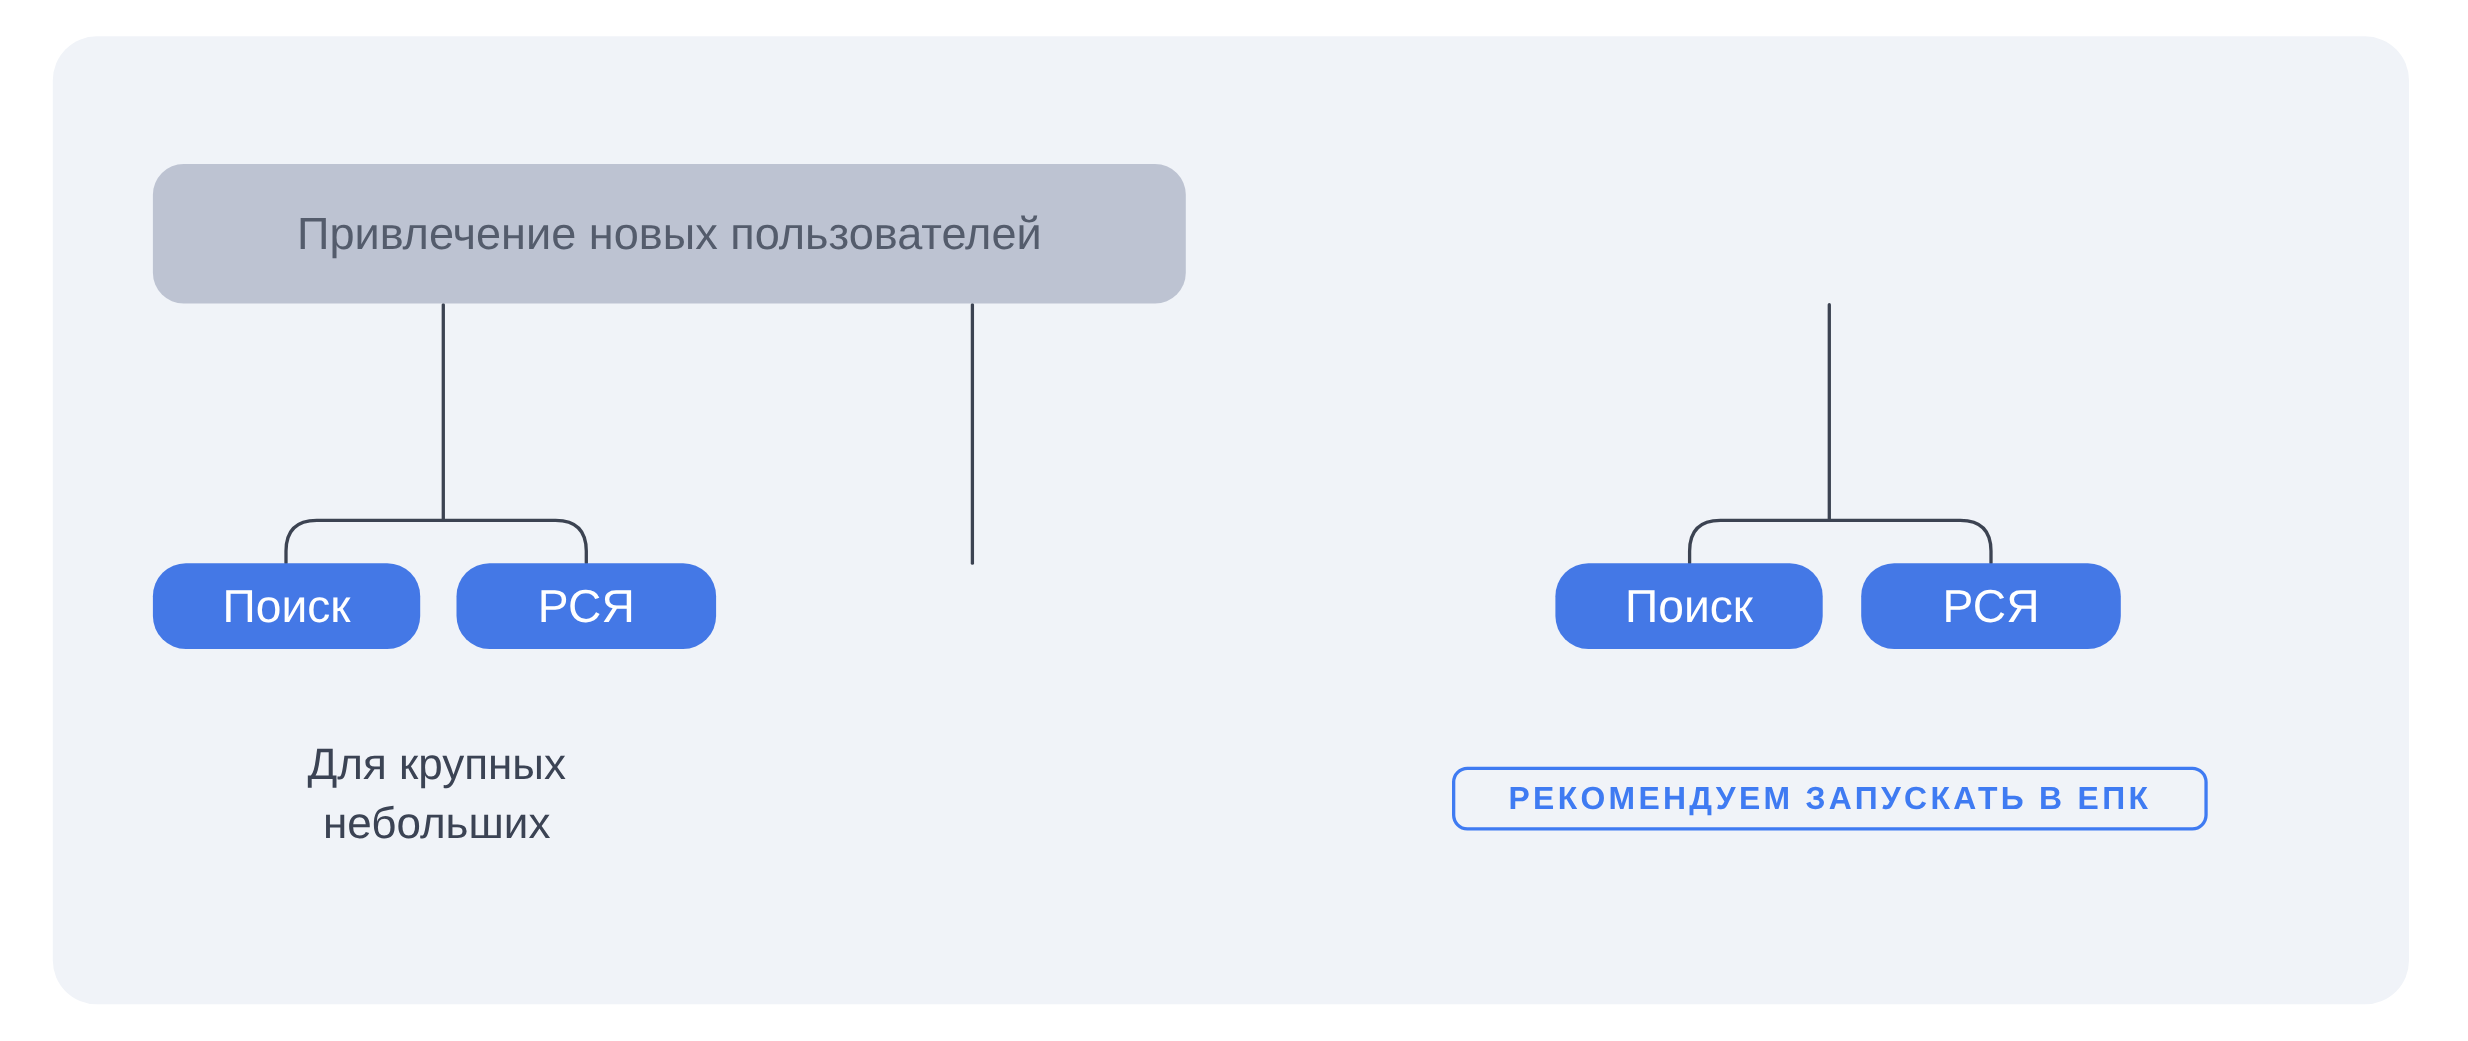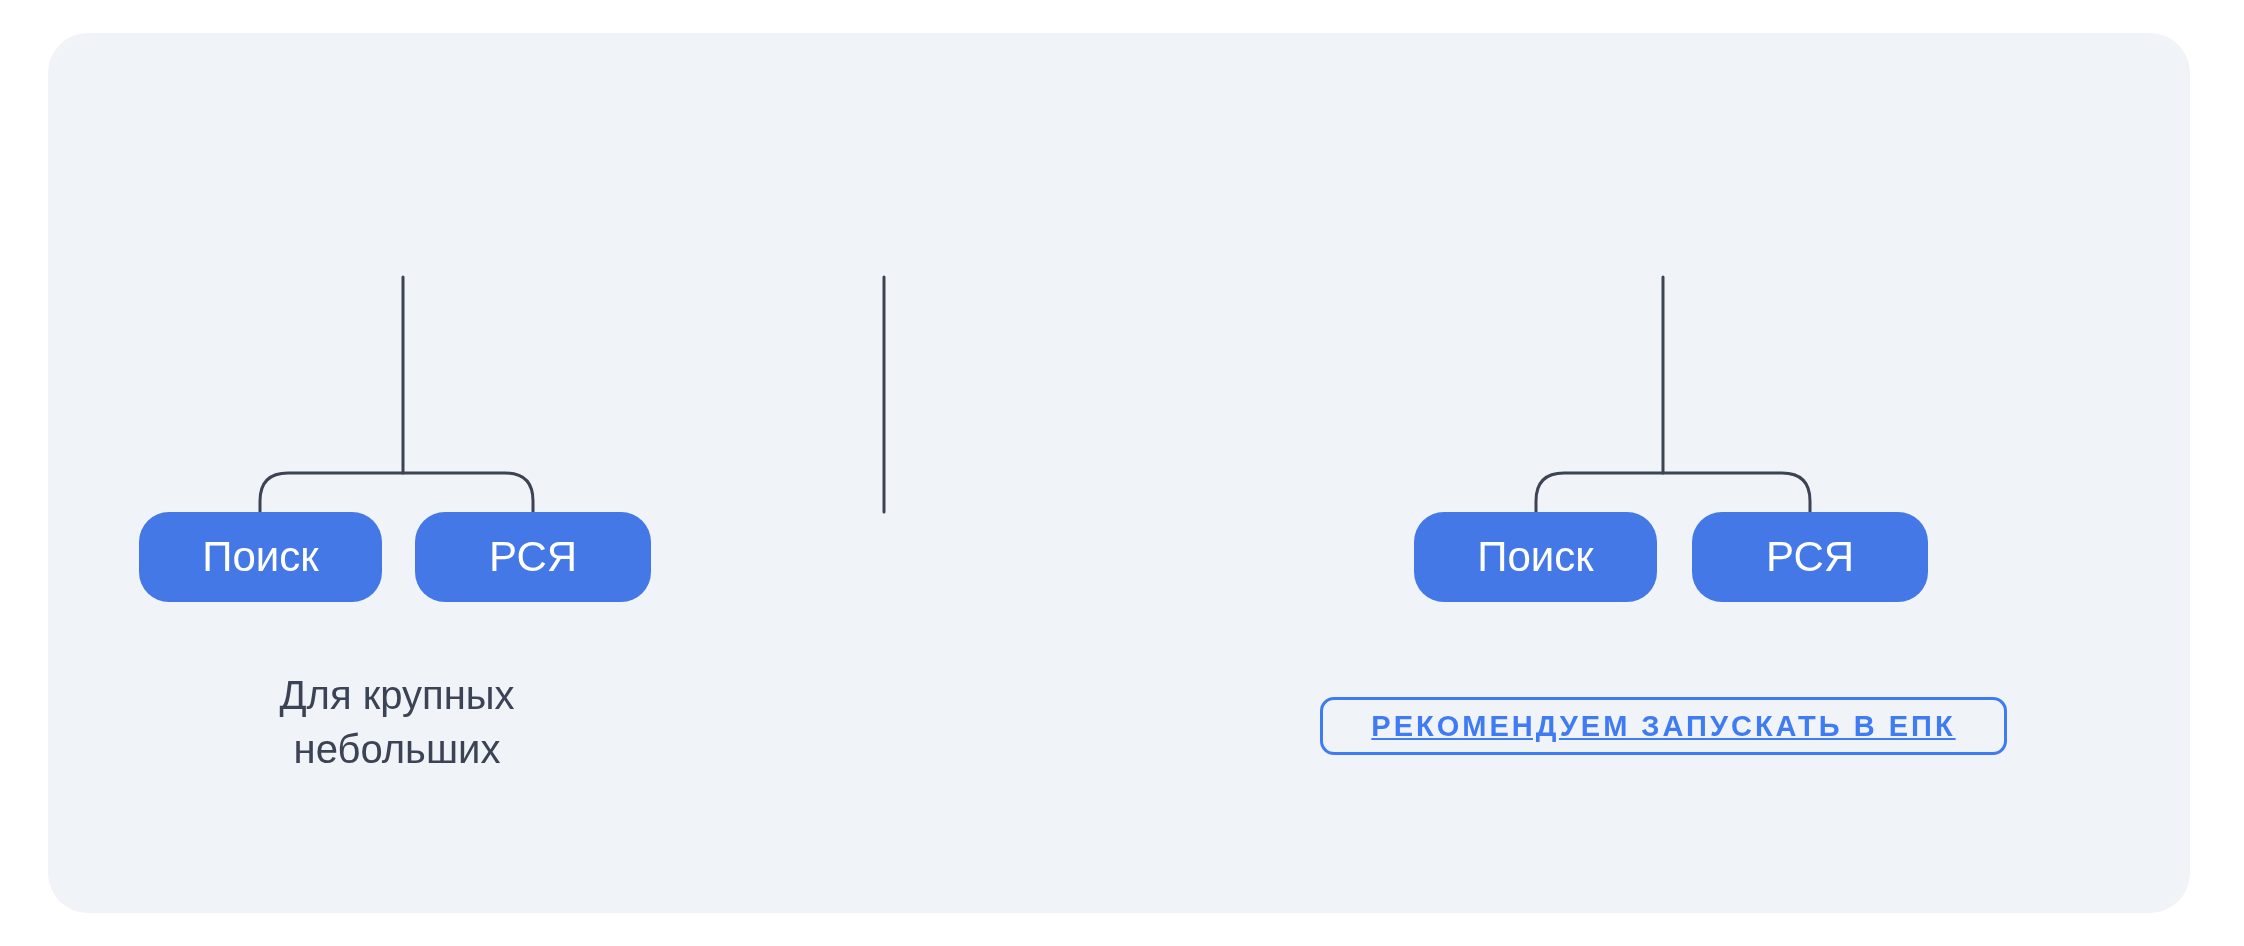--- a/index.html
+++ b/index.html
@@ -15,46 +15,47 @@
   }
   *{box-sizing:border-box;}
   body{margin:0;background:var(--page-bg);font-family:"Liberation Sans",sans-serif;}
   .canvas{position:relative;width:2244px;height:946px;overflow:hidden;background:var(--page-bg);}
   .panel{position:absolute;left:48px;top:33px;width:2142px;height:880px;background:var(--panel-bg);border-radius:40px;}
   .connectors{position:absolute;left:0;top:0;width:2244px;height:946px;pointer-events:none;}
   .node{position:absolute;display:flex;align-items:center;justify-content:center;text-align:center;white-space:nowrap;}
   .root{height:127px;background:var(--node-bg);border-radius:28px;color:var(--node-text);font-size:41px;}
   .root-1{left:139px;top:149px;width:939px;}
   .root-2{left:1252px;top:149px;width:820px;}
-  .chip{top:512px;height:90px;background:var(--button-bg);border-radius:30px;color:var(--button-text);font-size:42px;}
+  .chip{top:512px;height:78px;background:var(--button-bg);border-radius:30px;color:var(--button-text);font-size:42px;}
   .chip-1{left:139px;width:243px;}
   .chip-2{left:415px;width:236px;}
   .chip-3{left:690px;width:388px;}
   .chip-4{left:1414px;width:243px;}
   .chip-5{left:1692px;width:236px;}
   .caption{position:absolute;top:668px;text-align:center;color:var(--caption-text);font-size:40px;line-height:54px;}
   .caption-1{left:247px;width:300px;}
   .caption-2{left:724px;width:320px;}
-  .badge{position:absolute;left:1320px;top:697px;width:687px;height:58px;display:flex;align-items:center;justify-content:center;border:3px solid var(--badge);border-radius:14px;color:var(--badge);font-size:29px;font-weight:bold;letter-spacing:3px;white-space:nowrap;text-decoration:underline;}
+  .badge{position:absolute;left:1320px;top:697px;width:687px;height:58px;display:flex;align-items:center;justify-content:center;border:3px solid var(--badge);border-radius:14px;color:var(--badge);font-size:29px;font-weight:bold;letter-spacing:3px;white-space:nowrap;}
   .connectors path{fill:none;stroke:var(--connector);stroke-width:3px;stroke-linecap:round;}
 </style>
 </head>
 <body>
 
 <div class="canvas">
   <div class="panel"></div>
 
   <svg class="connectors" viewBox="0 0 2244 946">
     <path d="M403 277 L403 473"></path>
     <path d="M260 512 L260 501 Q260 473 288 473 L505 473 Q533 473 533 501 L533 512"></path>
     <path d="M884 277 L884 512"></path>
     <path d="M1663 277 L1663 473"></path>
     <path d="M1536 512 L1536 501 Q1536 473 1564 473 L1782 473 Q1810 473 1810 501 L1810 512"></path>
   </svg>
 
+  <div class="node root root-1">Привлечение новых пользователей</div>
 
   <div class="node chip chip-1">Поиск</div>
   <div class="node chip chip-2">РСЯ</div>
   <div class="node chip chip-4">Поиск</div>
   <div class="node chip chip-5">РСЯ</div>
 
   <div class="caption caption-1">Для крупных небольших</div>
 
   <div class="badge">РЕКОМЕНДУЕМ ЗАПУСКАТЬ В ЕПК</div>
 </div>

